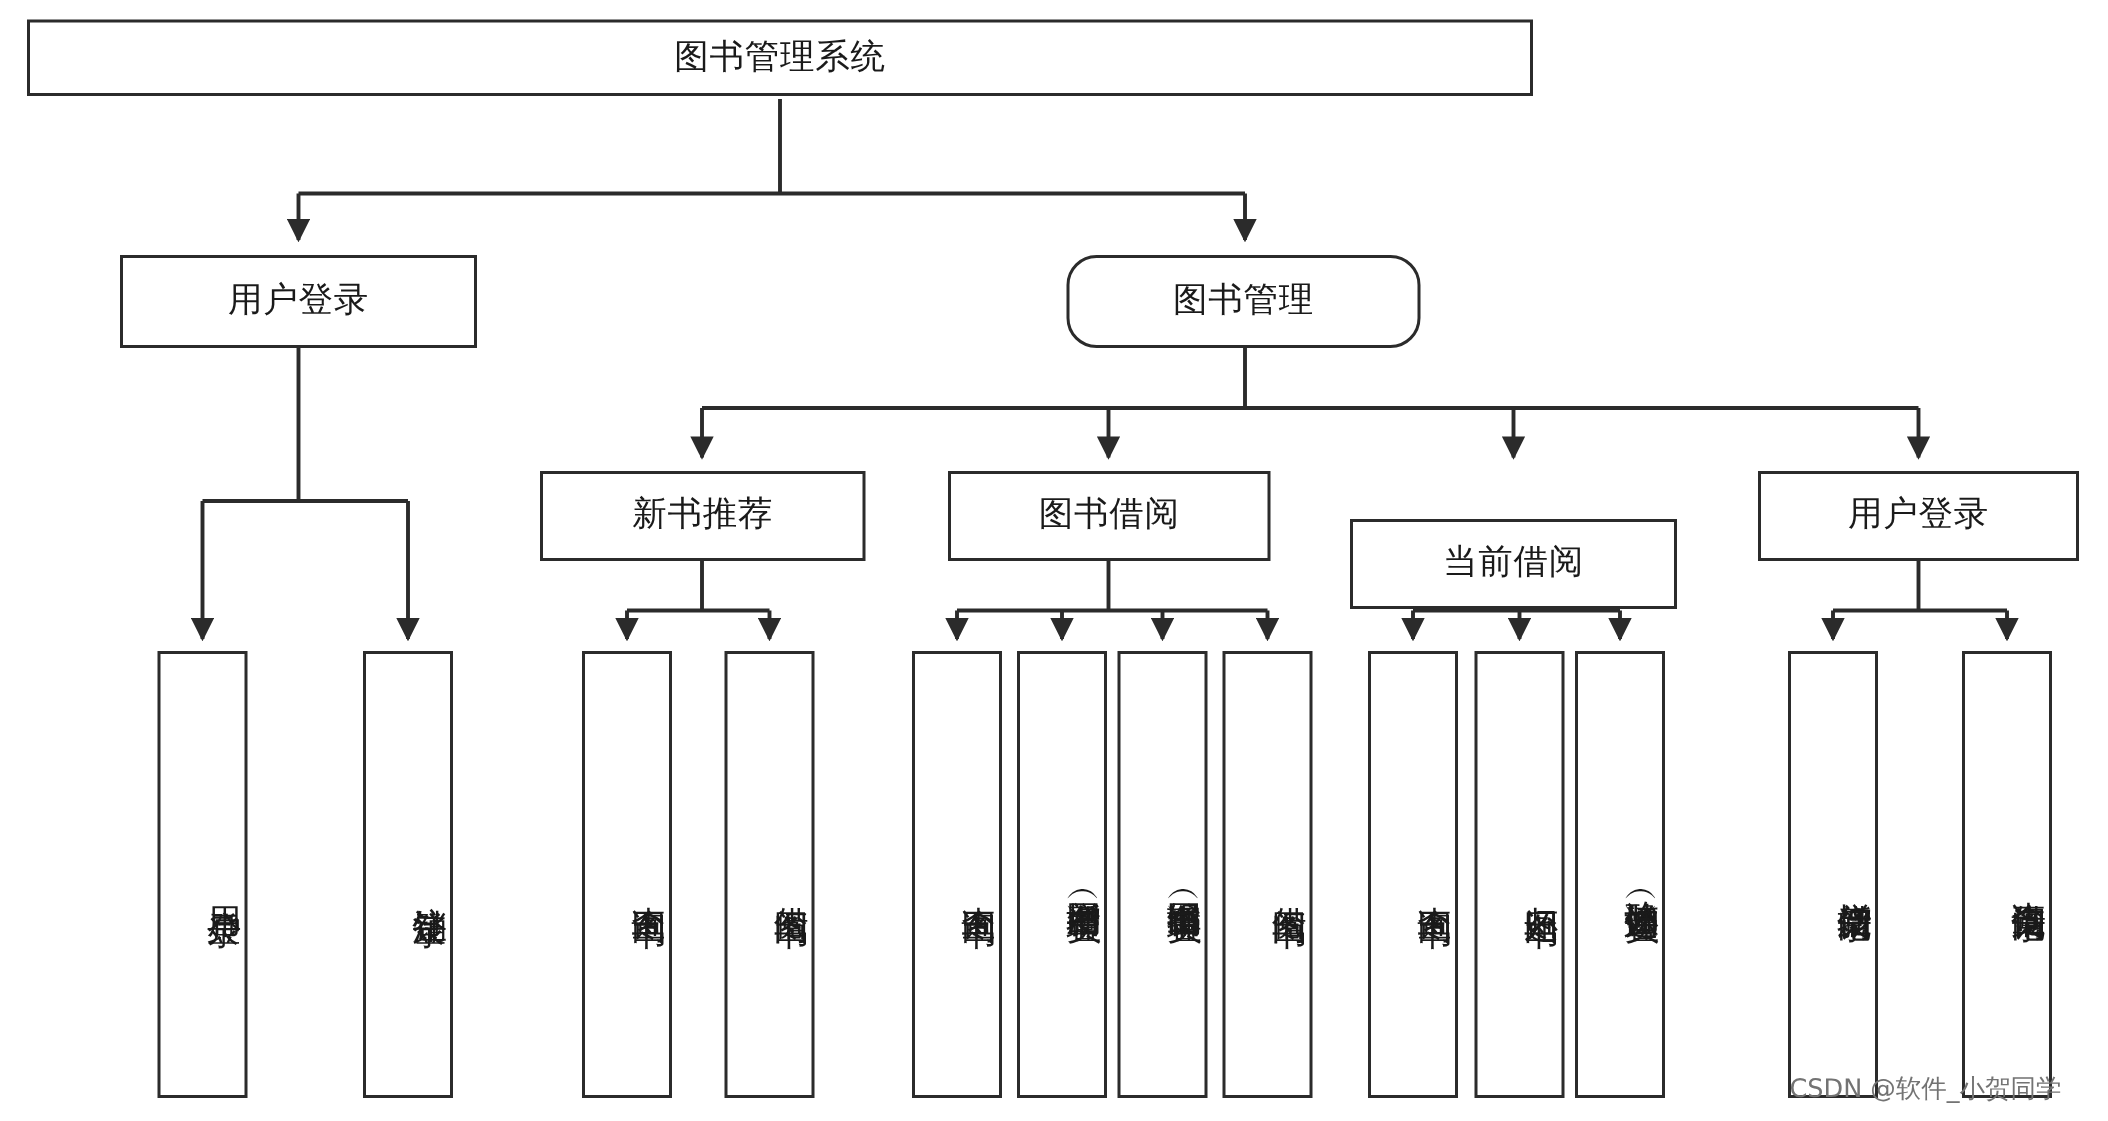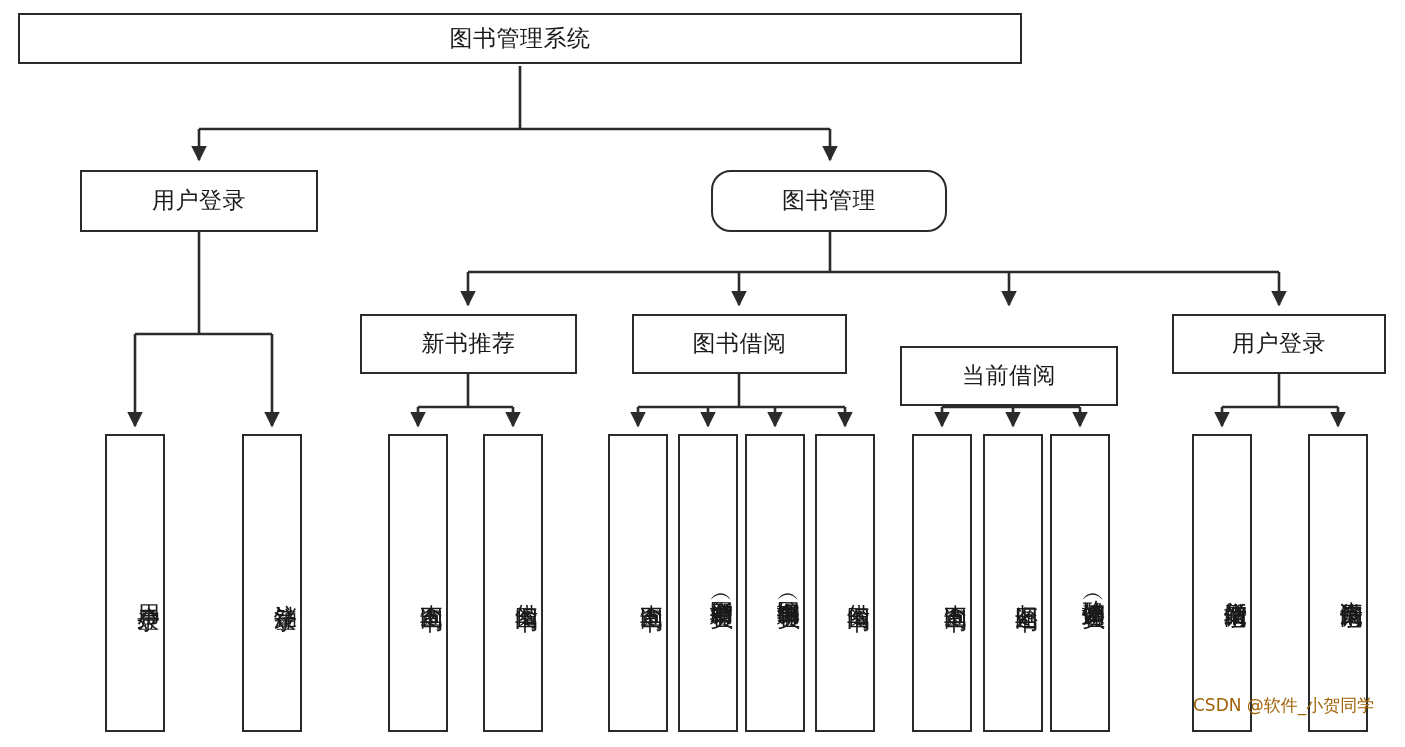--- a/index.html
+++ b/index.html
@@ -51,23 +51,23 @@
     padding-top: 14px;
     text-align: left;
   }
   .node-v.tight {
     padding-top: 6px;
     letter-spacing: 1px;
   }
   .watermark {
     position: absolute;
     left: 1193px;
-    top: 694px;
+    top: 714px;
     font-size: 17px;
-    color: #a16207;
+    color: #737373;
     white-space: nowrap;
     z-index: 3;
     font-family: "DejaVu Sans", "Liberation Sans", sans-serif;
   }
 </style>
 </head>
 <body>
 
 <div id="canvas">
 

